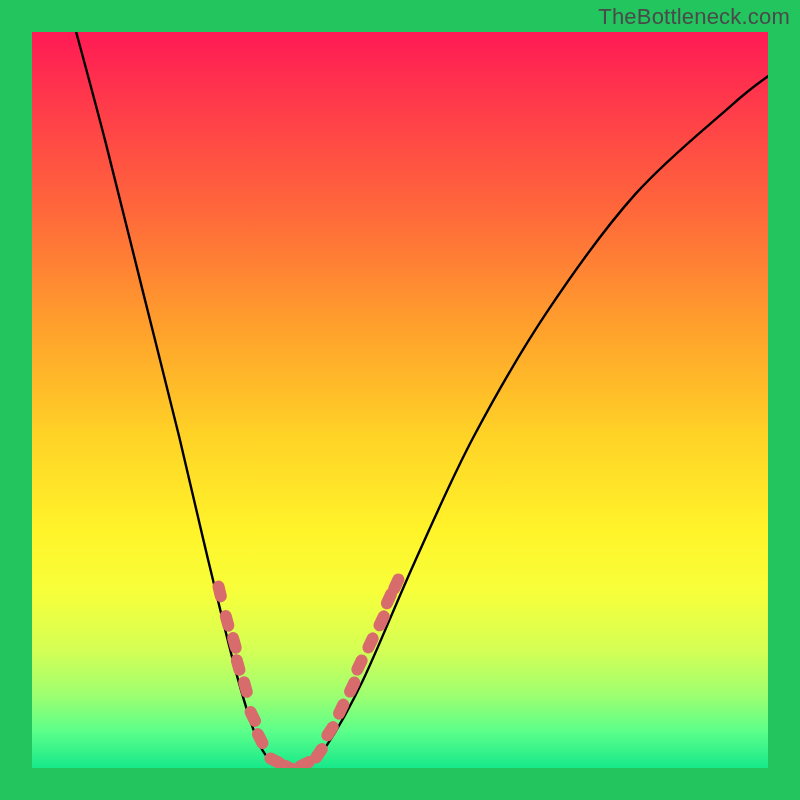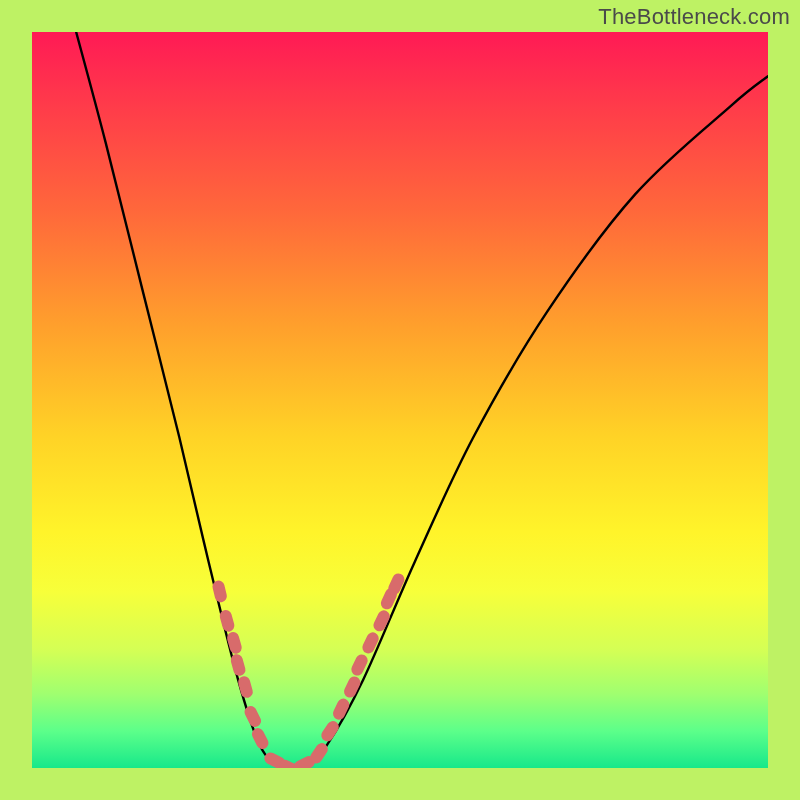--- a/index.html
+++ b/index.html
@@ -10,21 +10,21 @@
     overflow: hidden;
     background: #000;
     font-family: Arial, Helvetica, sans-serif;
   }
   .frame {
     position: absolute;
     top: 0;
     left: 0;
     width: 800px;
     height: 800px;
-    background: #bef264;
+    background: #22c55e;
   }
   .plot {
     position: absolute;
     top: 32px;
     left: 32px;
     width: 736px;
     height: 736px;
     background: linear-gradient(to bottom,
       #ff1a55 0%,
       #ff3b4a 10%,

